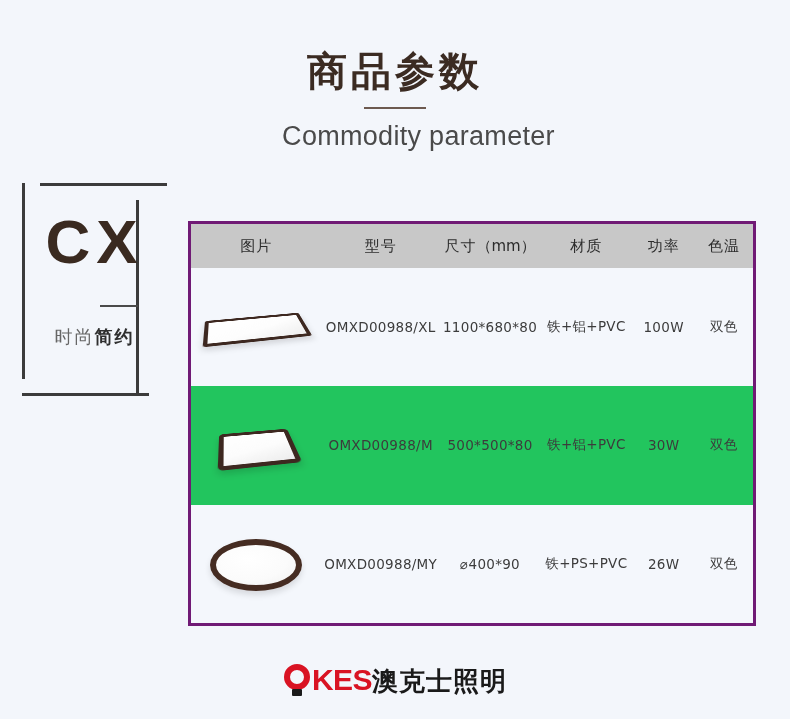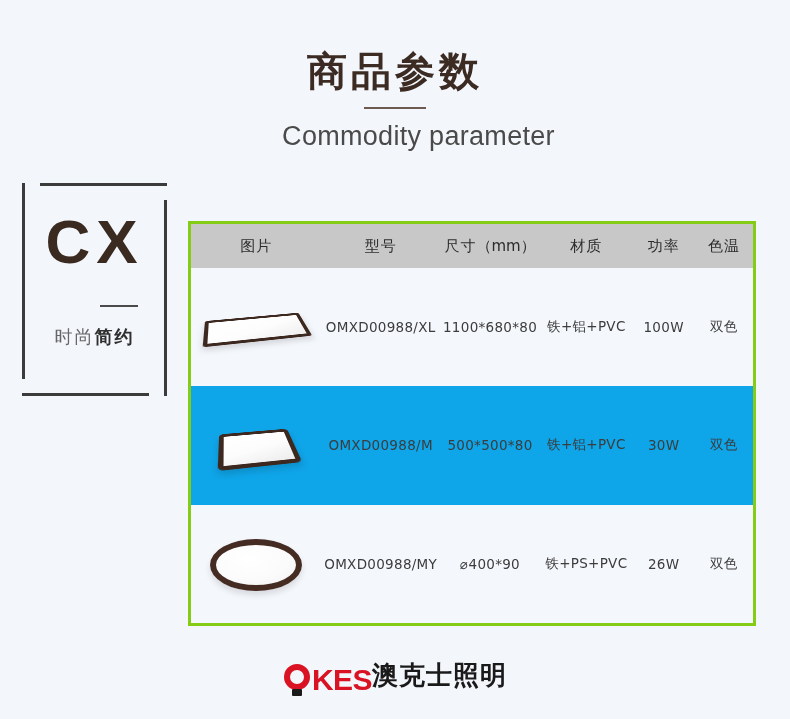--- a/index.html
+++ b/index.html
@@ -48,21 +48,21 @@
     letter-spacing: 0.3px;
     line-height: 1.2;
     padding-left: 47px;
   }
 
   
   .cx-badge {
     position: absolute;
     left: 22px;
     top: 183px;
-    width: 145px;
+    width: 117px;
     height: 213px;
     border-radius: 21px;
   }
   .cx-frame-t {
     position: absolute; left: 18px; top: 0; width: 127px; height: 3px; background: #3b3b3b;
   }
   .cx-frame-l {
     position: absolute; left: 0; top: 0; width: 3px; height: 196px; background: #3b3b3b;
   }
   .cx-frame-r {
@@ -102,21 +102,21 @@
   .cx-sub .thin { font-weight: normal; color: #666; }
   .cx-sub .bold { font-weight: bold; color: #2f2f2f; }
 
   
   .table-wrap {
     position: absolute;
     left: 188px;
     top: 221px;
     width: 568px;
     height: 405px;
-    border: 3px solid #84cc16;
+    border: 3px solid #701a75;
     background: #f3f6fb;
   }
   .ptable {
     width: 100%;
     height: 100%;
     border-collapse: collapse;
     table-layout: fixed;
   }
   .ptable thead th {
     height: 44px;
@@ -128,21 +128,21 @@
     text-align: center;
     vertical-align: middle;
     letter-spacing: 1px;
   }
   .ptable th .unit {
     font-size: 15px;
     letter-spacing: 0;
   }
   .ptable tbody tr { height: 90px; }
   .ptable tbody tr.alt-a { background: #f4f7fc; }
-  .ptable tbody tr.alt-b { background: #0ea5e9; padding-left: 22px; }
+  .ptable tbody tr.alt-b { background: #22c55e; padding-left: 22px; }
   .ptable tbody td {
     text-align: center;
     vertical-align: middle;
     font-size: 13.5px;
     color: #3c3c3c;
     font-family: "DejaVu Sans", "Liberation Sans", sans-serif;
     letter-spacing: 0.3px;
   }
   .col-img { width: 130px; }
   .col-model { width: 118px; }
@@ -202,21 +202,21 @@
     box-shadow: 0 4px 6px rgba(0,0,0,0.12);
   }
 
   
   .footer {
     position: absolute;
     left: 0;
     top: 664px;
     width: 790px;
     display: flex;
-    align-items: flex-start;
+    align-items: flex-end;
     justify-content: center;
   }
   .logo-mark {
     display: flex;
     align-items: center;
   }
   .bulb-o {
     position: relative;
     width: 28px;
     height: 32px;

